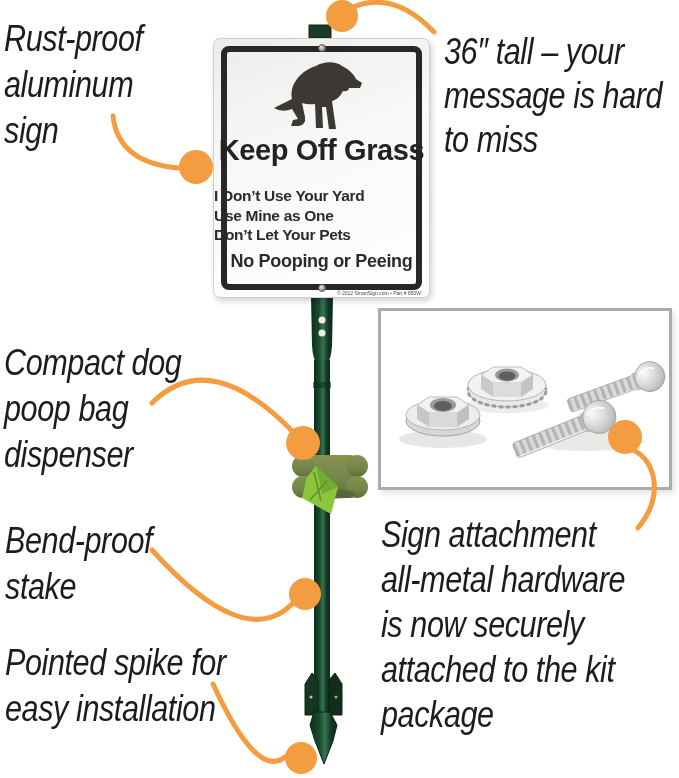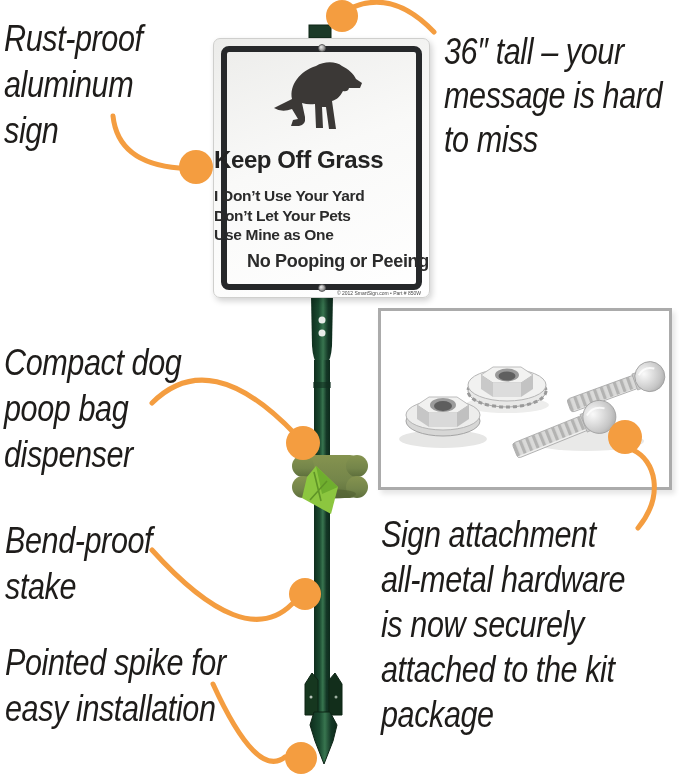--- a/index.html
+++ b/index.html
@@ -9,25 +9,25 @@
            color:#1e1c1a;letter-spacing:-0.5px;white-space:nowrap;
            transform:scaleX(.85);transform-origin:0 0;}
   .lyr{position:absolute;left:0;top:0;}
   
   #sign{position:absolute;left:213px;top:38px;width:215px;height:258px;
         background:linear-gradient(160deg,#ececea 0%,#f9f9f8 45%,#ffffff 100%);
         border:1px solid #cfcfcd;border-radius:7px;
         box-shadow:2px 3px 6px rgba(0,0,0,.18);z-index:3;}
   #sign-border{position:absolute;left:7px;top:7px;right:7px;bottom:7px;
         border:6px solid #26282a;border-radius:8px;background:transparent;}
-  .sign-heading{position:absolute;top:107px;left:0;width:100%;text-align:left;
-        font-weight:700;font-size:24px;letter-spacing:-0.4px;color:#232323;}
+  .sign-heading{position:absolute;top:95px;left:0;width:100%;text-align:center;
+        font-weight:700;font-size:29px;letter-spacing:-0.4px;color:#232323;}
   .sign-body{position:absolute;top:147px;left:0;width:100%;text-align:left;
         font-weight:700;font-size:15.5px;line-height:19.5px;letter-spacing:-0.3px;color:#2b2b2b;}
-  .sign-footer{position:absolute;top:212px;left:0;width:100%;text-align:right;
+  .sign-footer{position:absolute;top:212px;left:0;width:100%;text-align:center;
         font-weight:700;font-size:18px;letter-spacing:-0.3px;color:#2b2b2b;}
   .fine-print{position:absolute;right:8px;bottom:1px;font-size:5px;color:#4a4a4a;
         font-weight:400;letter-spacing:0;}
   .screw{position:absolute;width:8px;height:8px;border-radius:50%;
         background:radial-gradient(circle at 35% 35%,#e8e8e8,#9a9a9a 60%,#6c6c6c);
         border:1px solid #5e5e5e;box-sizing:border-box;}
   
   #hardware-box{position:absolute;left:378px;top:308px;width:294px;height:182px;
         background:#fff;border:3px solid #ababab;box-sizing:border-box;
         box-shadow:3px 4px 5px rgba(0,0,0,.10);z-index:2;}
@@ -96,22 +96,22 @@
     <svg style="position:absolute;left:58px;top:22px;" width="96" height="74" viewBox="0 0 96 74">
       <path fill="#3b3836" d="M2,47 Q12,42 20,38 C17,24 28,10 44,5 C52,0 64,0 70,5
         C76,8 82,13 84,18 L90,22 L88,27 L77,27 Q76,31 71,30 C68,36 64,39 60,40
         L64,68 L57,68 L54,46 L50,46 L51,67 L44,67 L43,43 Q36,44 30,42
         L33,56 Q34,64 27,65 L19,65 L21,59 L26,58 L20,48 Q10,52 2,47 Z"></path>
     </svg>
 
     <div class="sign-heading">Keep Off Grass</div>
     <div class="sign-body">
       <div>I Don’t Use Your Yard</div>
+      <div>Use Mine as One</div>
       <div>Don’t Let Your Pets</div>
-      <div>Use Mine as One</div>
     </div>
     <div class="sign-footer">No Pooping or Peeing</div>
     <div class="fine-print">© 2012 SmartSign.com • Part # 850W</div>
   </div>
 
   <div id="hardware-box">
     <svg width="288" height="176" viewBox="0 0 288 176">
       <defs>
         <pattern id="thread" width="7" height="18" patternUnits="userSpaceOnUse">
           <rect width="7" height="18" fill="#dadad9"></rect>

